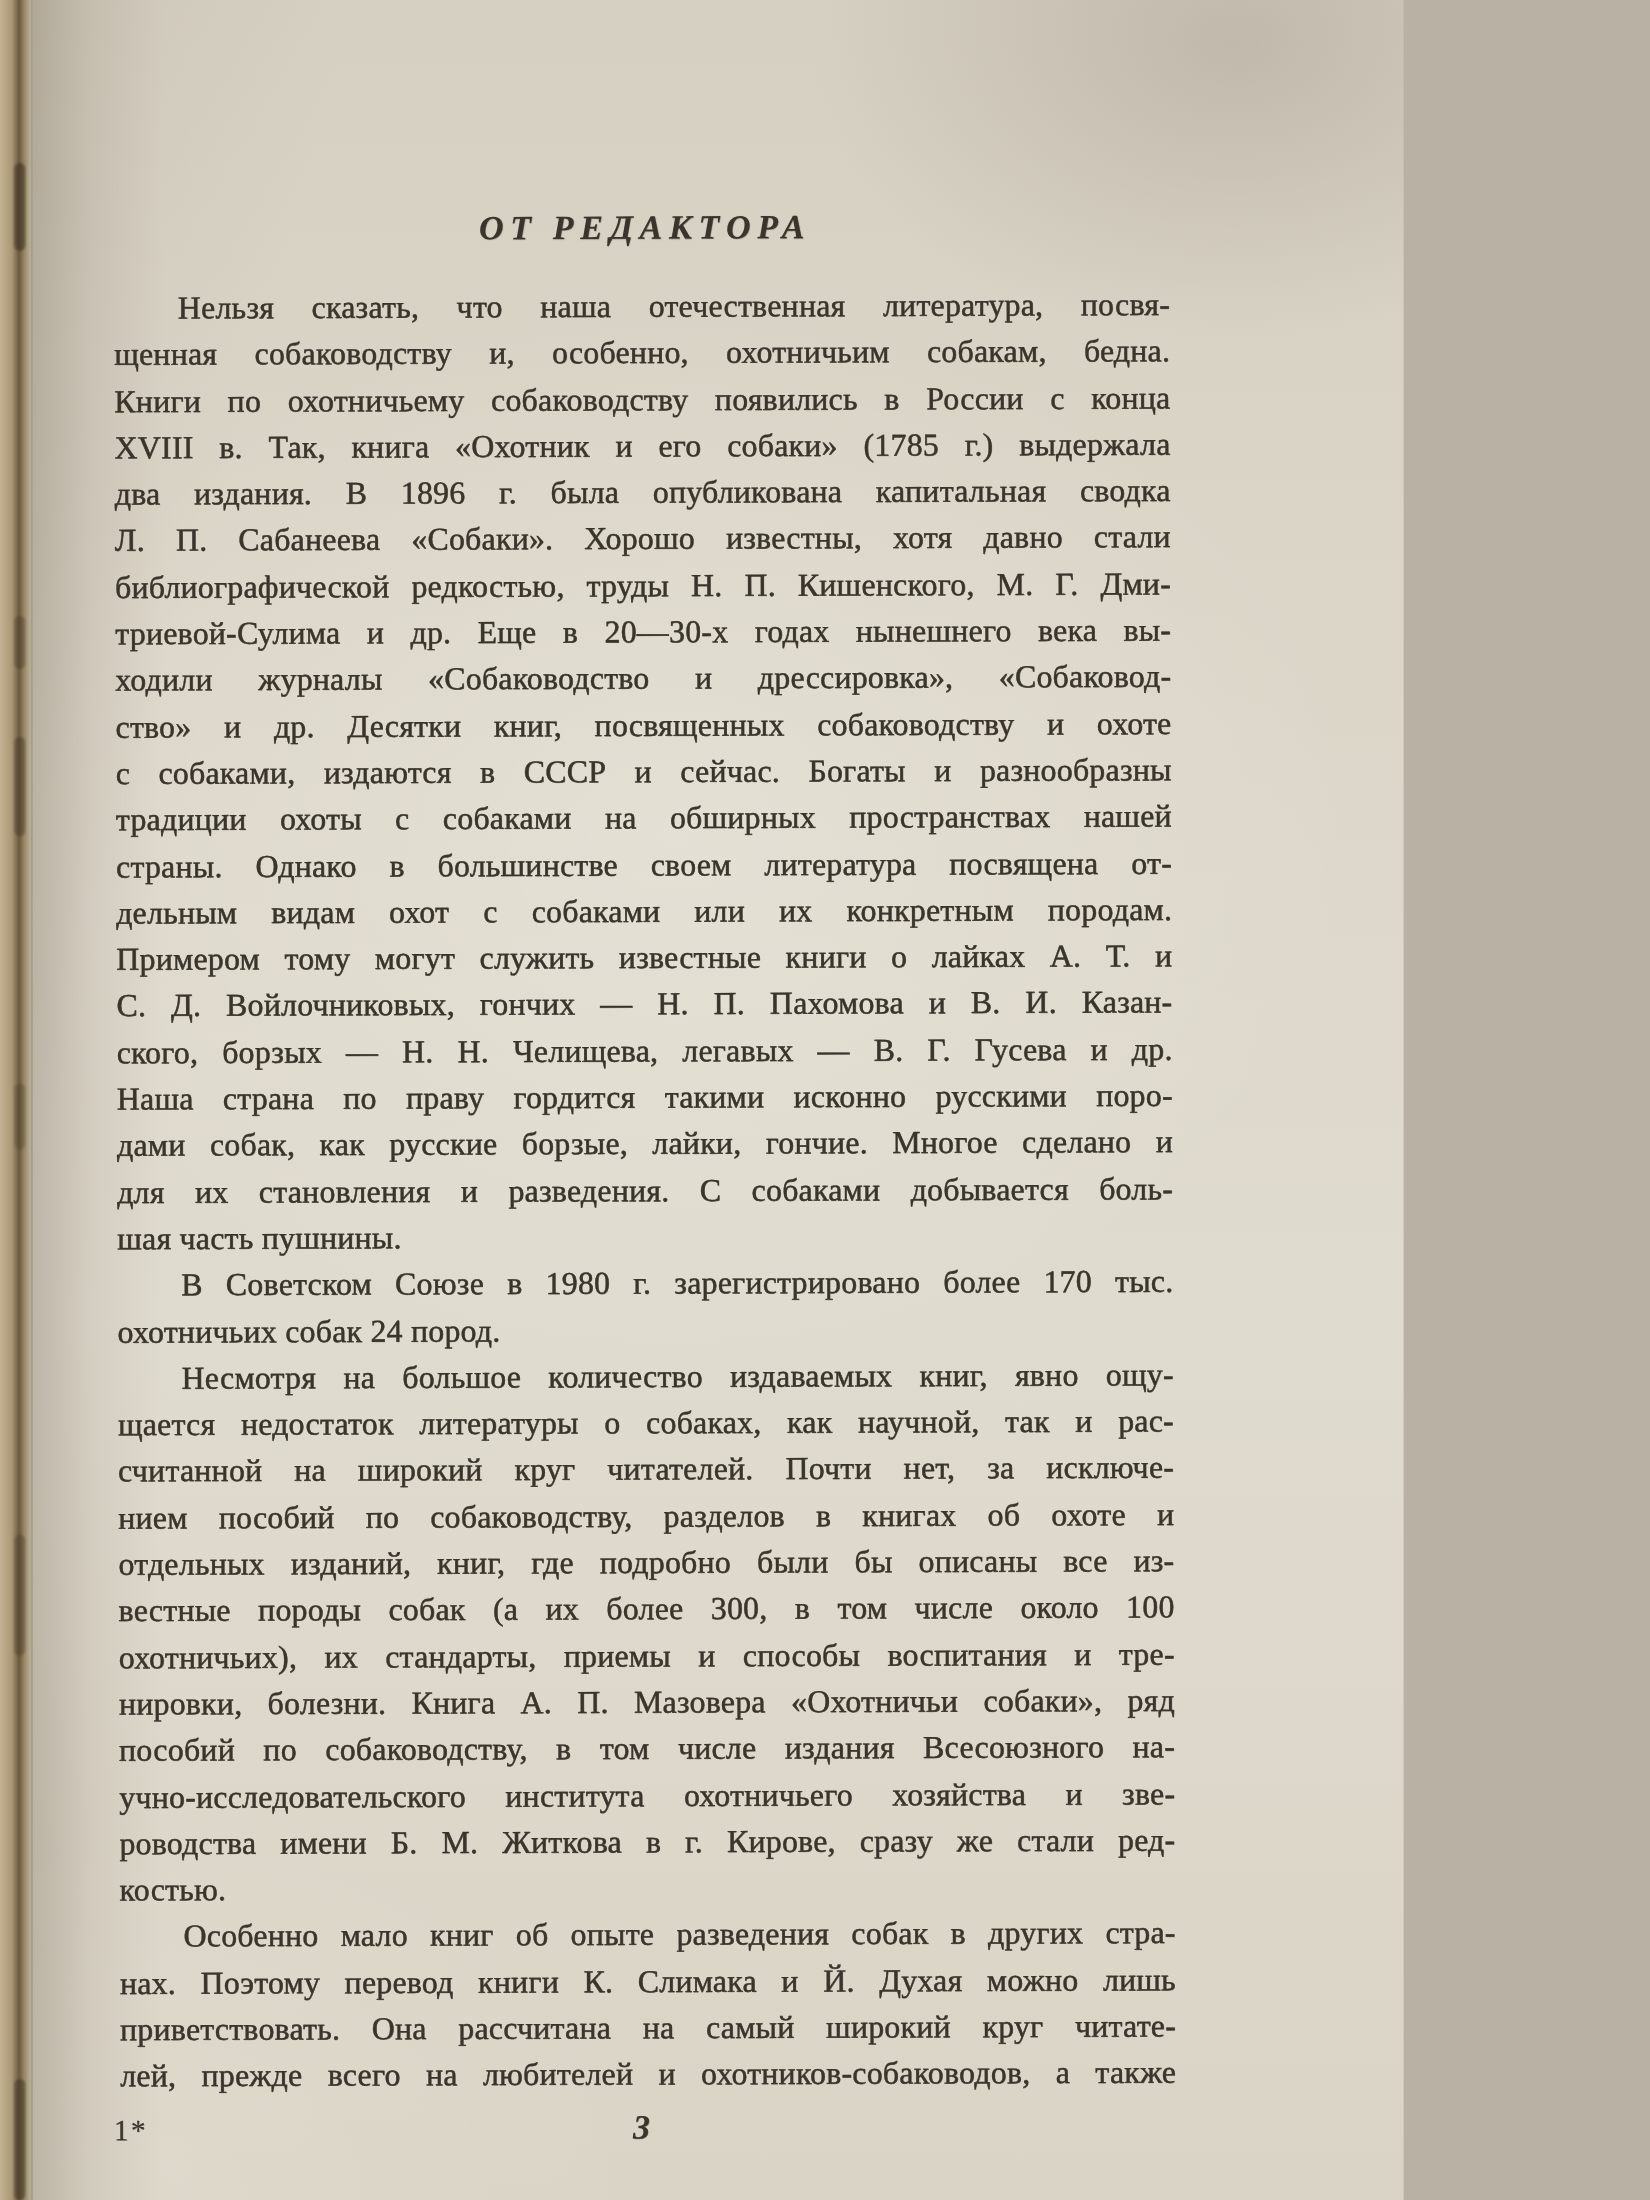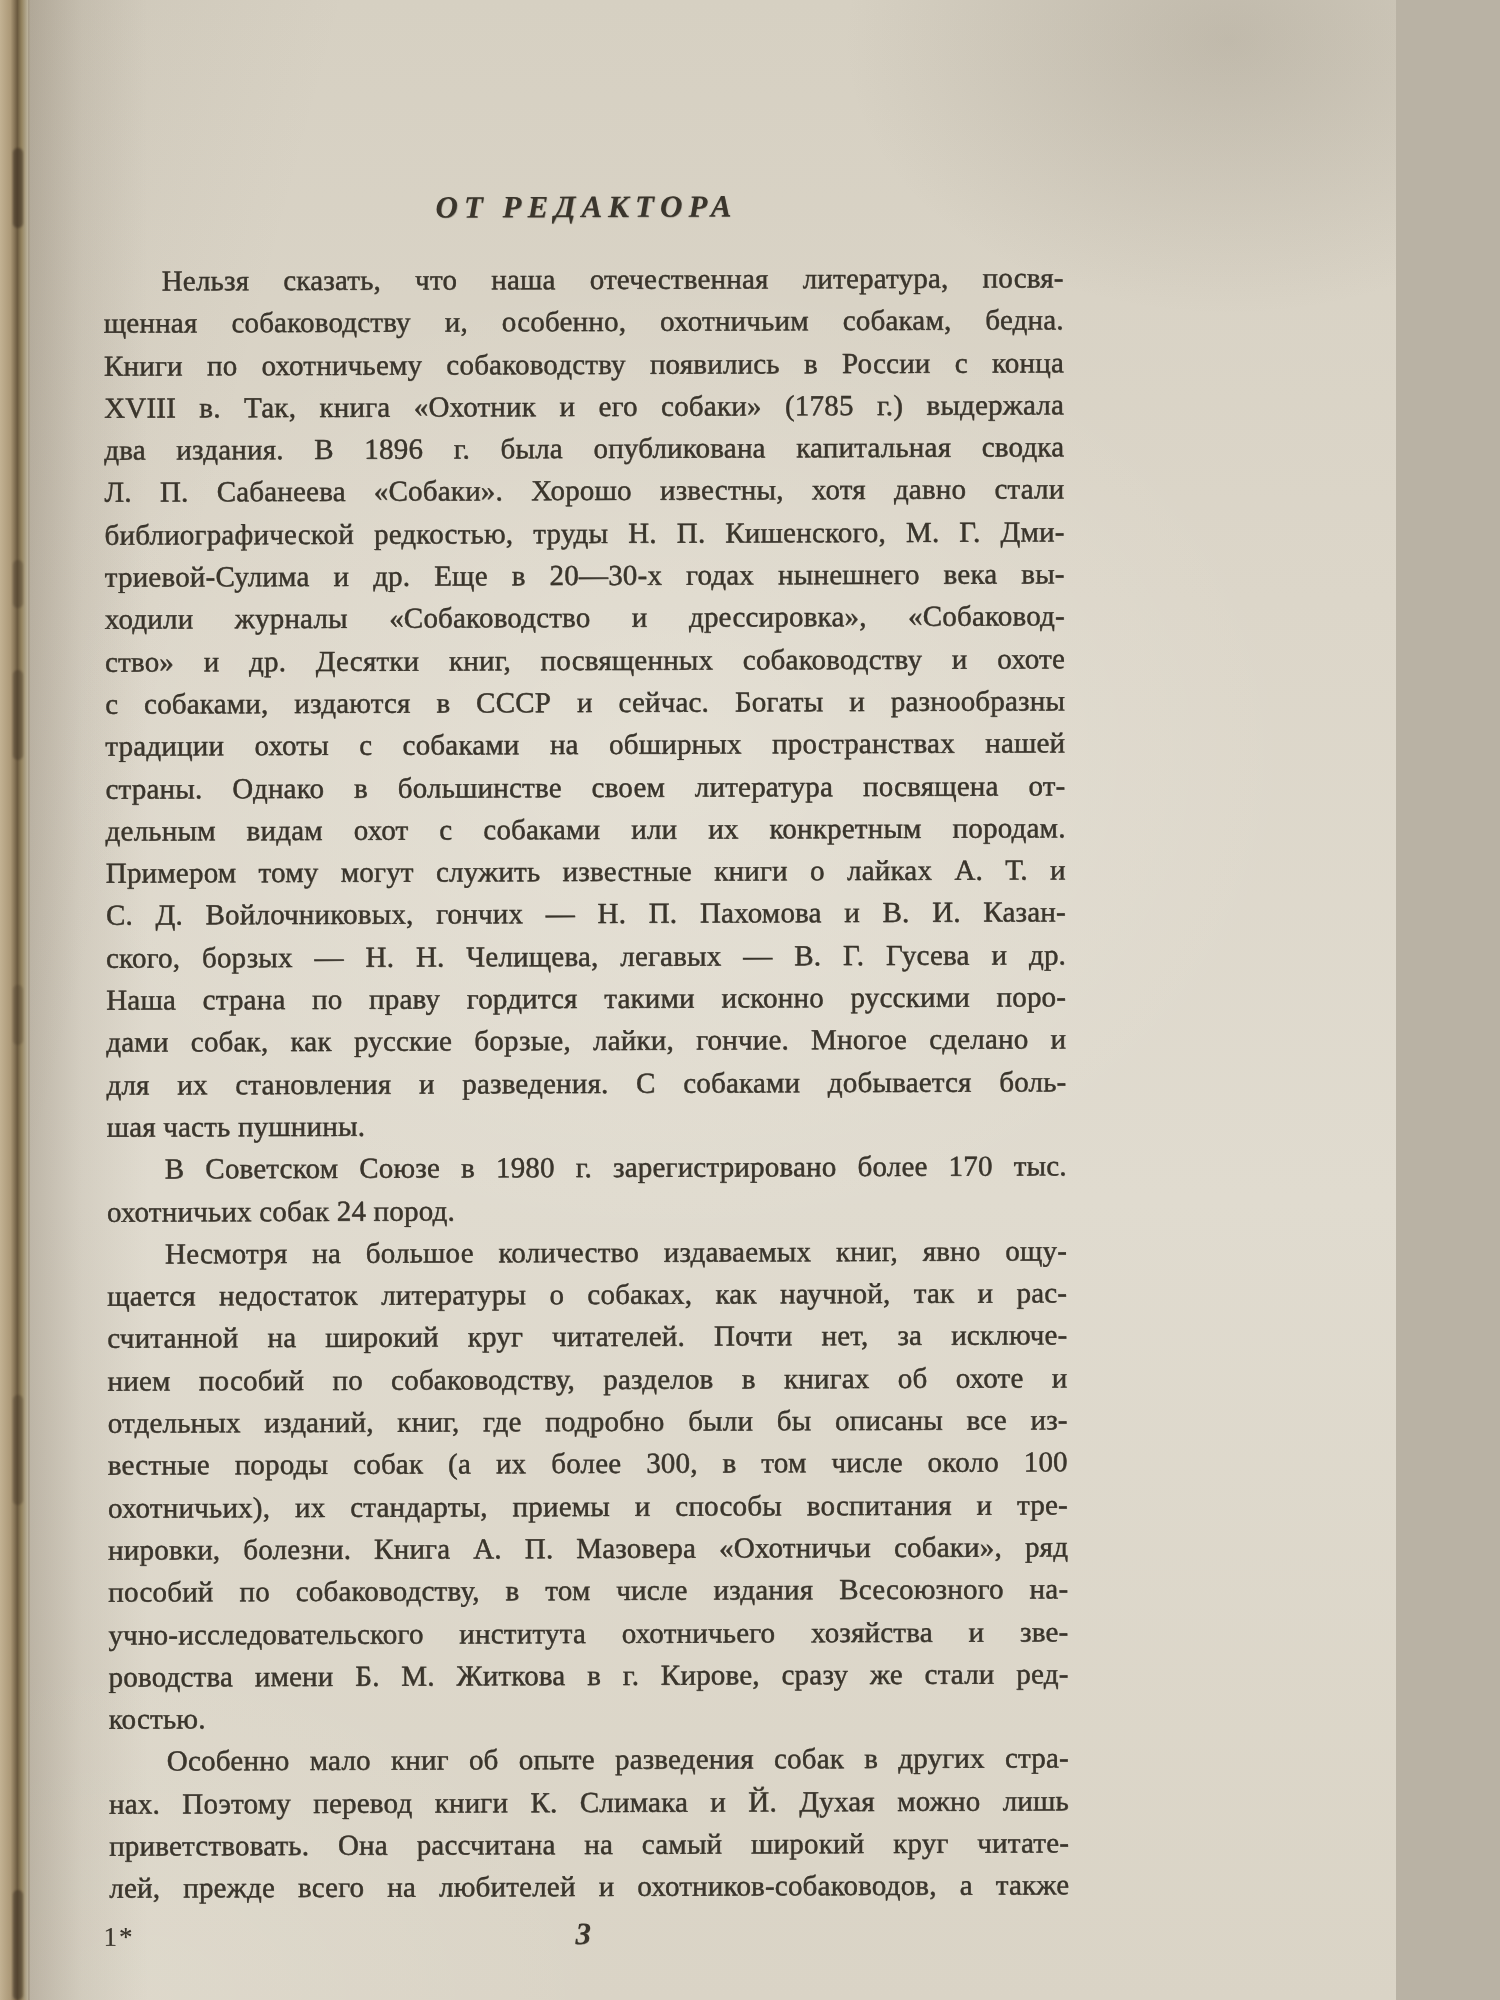--- a/index.html
+++ b/index.html
@@ -10,21 +10,21 @@
   }
   html,body{margin:0;padding:0;}
   body{
     width:1500px;height:2000px;
     font-family:"Liberation Serif","DejaVu Serif",serif;
     background:#b9b2a4;
     overflow:hidden;
   }
   .page{
     position:relative;
-    width:1396px;height:2000px;
+    width:1276px;height:2000px;
     background:
       radial-gradient(ellipse 900px 700px at 48% 38%, rgba(255,255,248,0.22), rgba(255,255,248,0) 70%),
       radial-gradient(ellipse 700px 500px at 88% 2%, rgba(104,94,78,0.20), rgba(104,94,78,0) 55%),
       radial-gradient(ellipse 800px 600px at 10% 100%, rgba(255,255,245,0.10), rgba(255,255,245,0) 60%),
       linear-gradient(105deg, rgba(120,108,90,0.10) 0%, rgba(120,108,90,0) 18%),
       linear-gradient(180deg, #d6d0c2 0%, #dcd6c9 30%, #e0dbcf 60%, #dad4c6 100%);
     overflow:hidden;
   }
   
   .spine{

